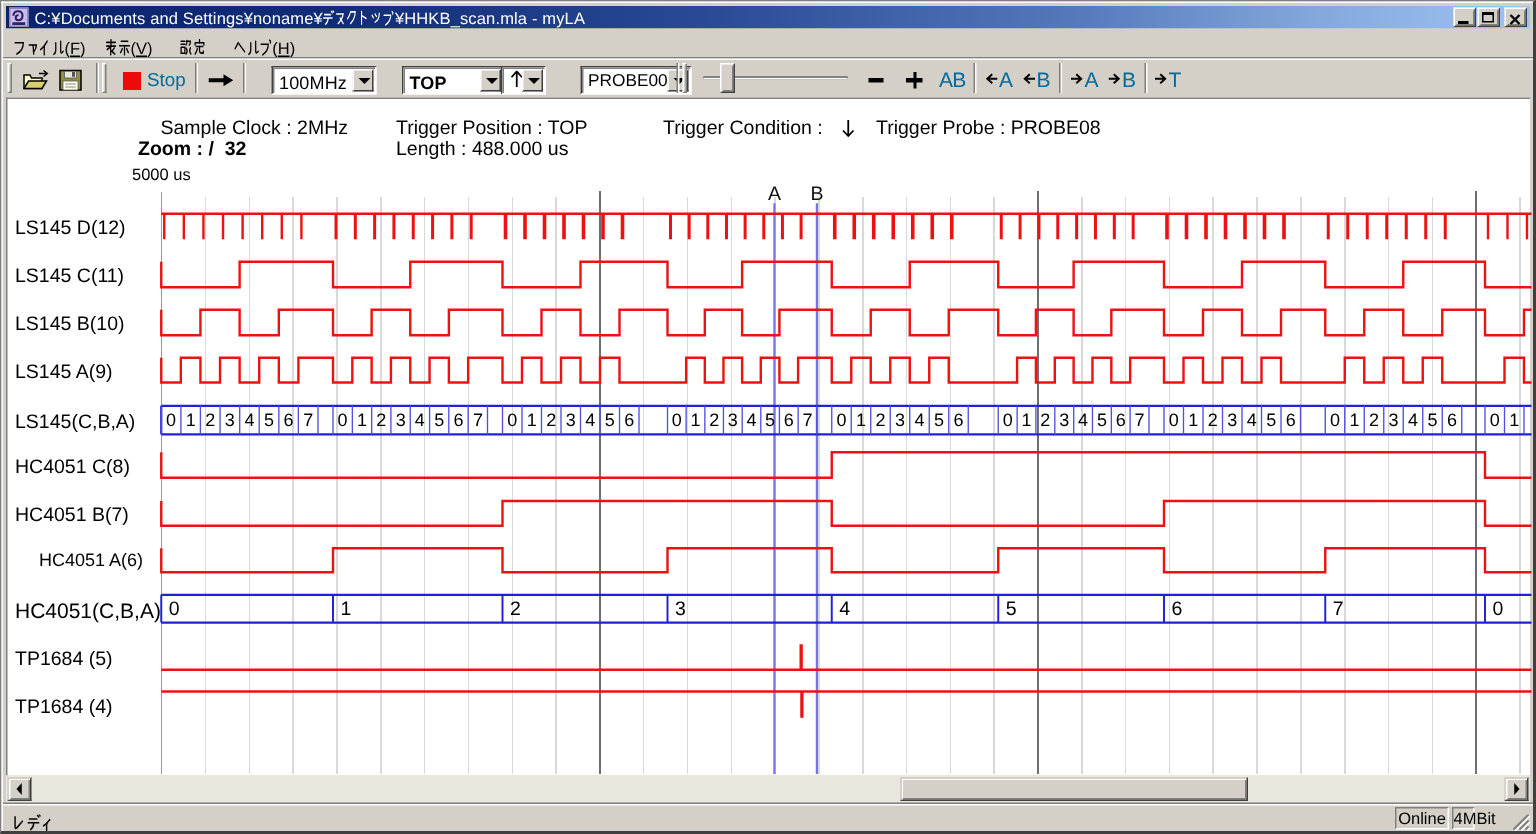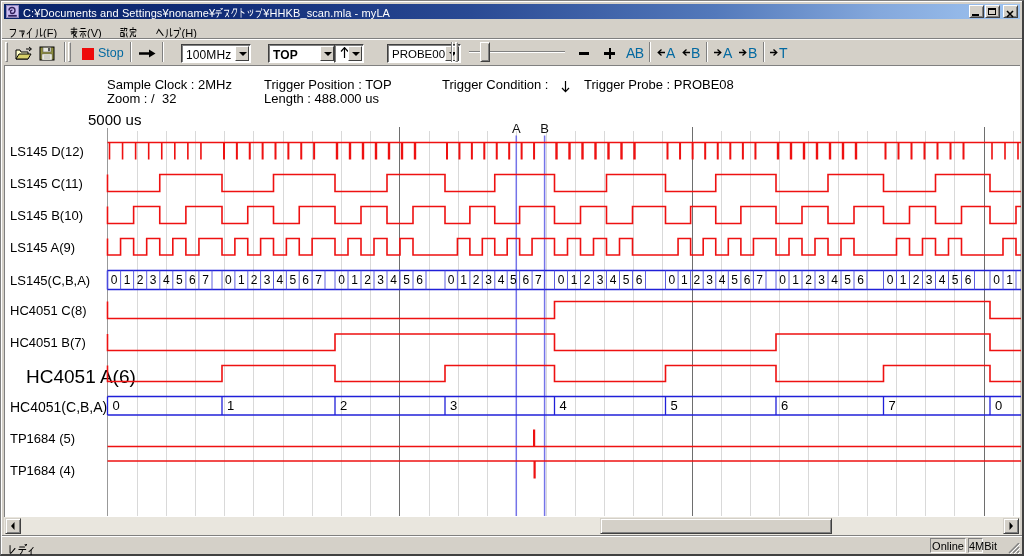--- a/index.html
+++ b/index.html
@@ -184,31 +184,31 @@
   </div>
 <div class="tool-txt" style="left:779px;top:45px;font-size:14px;">T</div>
 <div class="abs" style="left:4px;top:65px;width:1016px;height:452px;background:#fff;border-top:1px solid #808080;border-left:1px solid #808080;"></div>
 <div class="abs" style="left:107px;top:76.5px;font-size:13px;">Sample Clock : 2MHz</div>
 <div class="abs" style="left:264px;top:76.5px;font-size:13px;">Trigger Position : TOP</div>
 <div class="abs" style="left:442px;top:76.5px;font-size:13px;">Trigger Condition :</div>
 <div class="abs" style="left:561px;top:77px;"><svg width="9" height="12" viewBox="0 0 9 12" style="vertical-align:-2px;">
       <path d="M4.5,0 V10 M1,7 L4.5,10.7 L8,7" fill="none" stroke="#000" stroke-width="1.2"></path>
     </svg></div>
 <div class="abs" style="left:584px;top:76.5px;font-size:13px;">Trigger Probe : PROBE08</div>
-<div class="abs" style="left:107px;top:91px;font-size:13px;">Zoom : /&nbsp;&nbsp;32</div>
+<div class="abs" style="left:92px;top:91px;font-size:13px;font-weight:bold;">Zoom : /&nbsp;&nbsp;32</div>
 <div class="abs" style="left:264px;top:91px;font-size:13px;">Length : 488.000 us</div>
-<div class="abs" style="left:88px;top:111px;font-size:15px;">5000 us</div>
+<div class="abs" style="left:88px;top:111px;font-size:11px;">5000 us</div>
 <div class="abs" style="left:10px;top:143.5px;font-size:13px;white-space:nowrap;">LS145 D(12)</div>
 <div class="abs" style="left:10px;top:175.5px;font-size:13px;white-space:nowrap;">LS145 C(11)</div>
 <div class="abs" style="left:10px;top:207.5px;font-size:13px;white-space:nowrap;">LS145 B(10)</div>
 <div class="abs" style="left:10px;top:239.5px;font-size:13px;white-space:nowrap;">LS145 A(9)</div>
 <div class="abs" style="left:10px;top:272.5px;font-size:13px;white-space:nowrap;">LS145(C,B,A)</div>
 <div class="abs" style="left:10px;top:302.5px;font-size:13px;white-space:nowrap;">HC4051 C(8)</div>
 <div class="abs" style="left:10px;top:334.5px;font-size:13px;white-space:nowrap;">HC4051 B(7)</div>
-<div class="abs" style="left:26px;top:366.0px;font-size:19px;white-space:nowrap;">HC4051 A(6)</div>
+<div class="abs" style="left:26px;top:366.0px;font-size:12px;white-space:nowrap;">HC4051 A(6)</div>
 <div class="abs" style="left:10px;top:398.5px;font-size:14px;white-space:nowrap;">HC4051(C,B,A)</div>
 <div class="abs" style="left:10px;top:430.5px;font-size:13px;white-space:nowrap;">TP1684 (5)</div>
 <div class="abs" style="left:10px;top:462.5px;font-size:13px;white-space:nowrap;">TP1684 (4)</div>
 <svg width="1024" height="556" viewBox="0 0 1024 556" style="position:absolute;left:0;top:0;">
     <g shape-rendering="crispEdges">
       <line x1="107.8" y1="128" x2="107.8" y2="516" stroke="#999999" stroke-width="1"></line>
       <line x1="137.0" y1="131" x2="137.0" y2="516" stroke="#d9d9d9" stroke-width="1"></line>
       <line x1="166.2" y1="131" x2="166.2" y2="516" stroke="#d9d9d9" stroke-width="1"></line>
       <line x1="195.4" y1="131" x2="195.4" y2="516" stroke="#d9d9d9" stroke-width="1"></line>
       <line x1="224.6" y1="131" x2="224.6" y2="516" stroke="#d9d9d9" stroke-width="1"></line>

